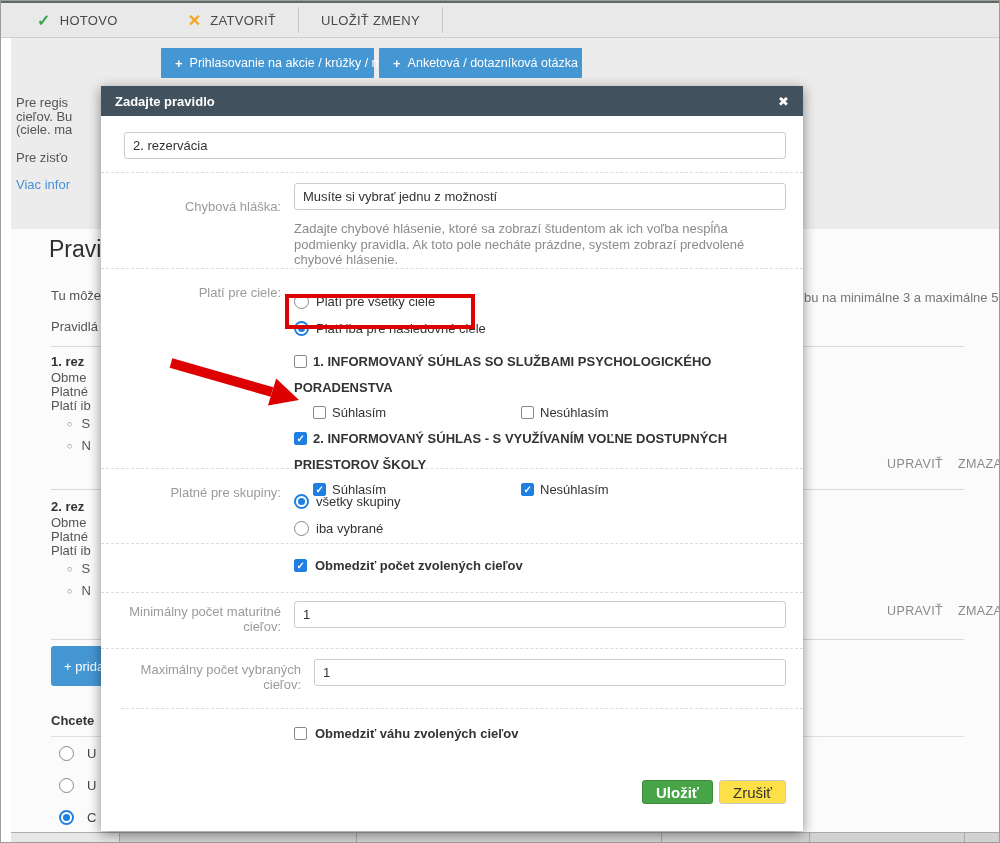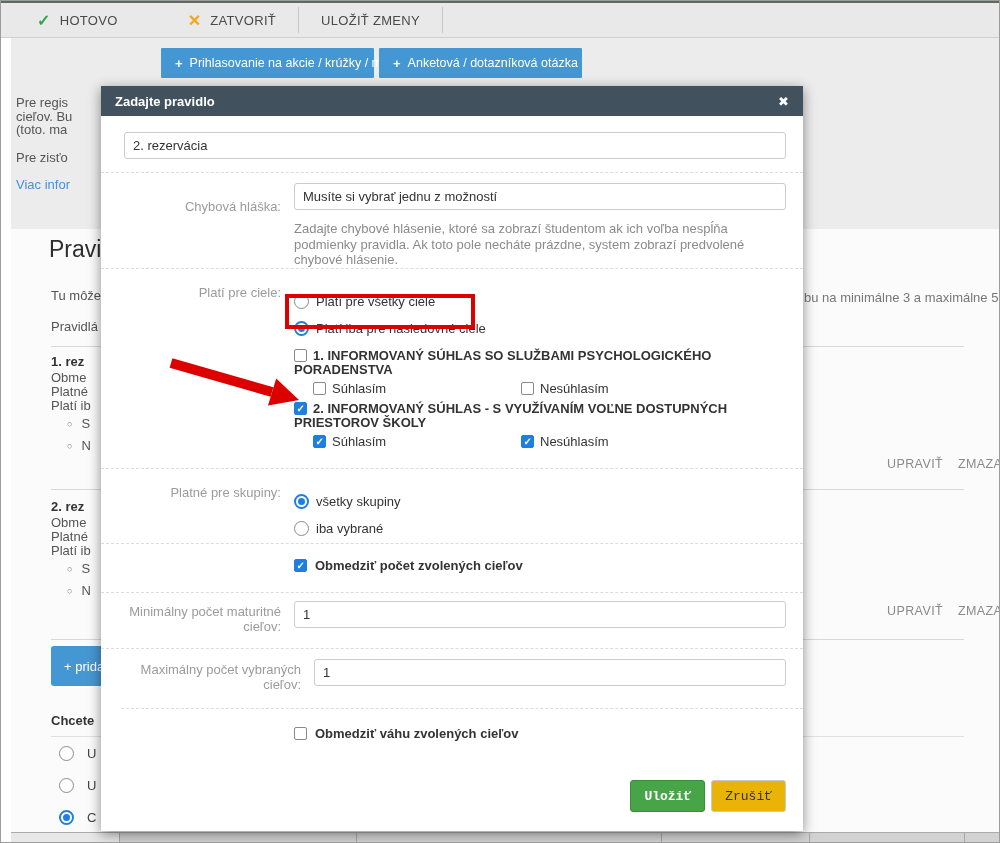--- a/index.html
+++ b/index.html
@@ -78,39 +78,39 @@
   .row-err { height:96px; padding-top:10px; }
   .row-err .mlabel { padding-top:16px; }
   .text-input { width:100%; height:27px; border:1px solid #ccc; border-radius:3px; padding:0 8px;
                 font-family:"Liberation Sans", sans-serif; font-size:13px; color:#333; background:#fff; }
   .help-text { margin-top:11px; color:#8b8b8b; font-size:13px; line-height:15.5px; width:492px; }
 
   .row-targets { height:200px; padding-top:12px; }
   .radio-line { display:flex; align-items:center; gap:7px; height:24px; color:#333;margin-top:8px; }
   .radio-line2 { display:flex; align-items:center; gap:7px; height:24px; margin-top:3px; color:#333; }
   .consents { margin-top:9px; }
-  .consent-label { width:440px; font-weight:bold; color:#333; line-height:14px; cursor:pointer; }
+  .consent-label { width:440px; font-weight:bold; color:#333; line-height:26px; cursor:pointer; }
   .consent-label .cb { margin-right:6px; }
   .consent-opts { display:flex; margin:4px 0 6px 19px; }
   .consent-opt { display:flex; align-items:center; gap:6px; color:#333; cursor:pointer; }
   .consent-opt.first { width:208px; }
 
   .row-groups { height:75px; padding-top:12px; }
   .row-limit { height:49px; padding-top:14px; }
   .cb-line { display:flex; align-items:center; gap:8px; font-weight:bold; color:#333; cursor:pointer; }
   .row-min { height:56px; padding-top:8px; }
   .row-min .mlabel, .row-max .mlabel { padding-top:3px; }
   .row-max { height:60px; padding-top:10px;margin-left:20px; }
   .row-weight { height:52px; padding-top:17px; border-bottom:none; }
 
   .modal-footer { display:flex; justify-content:flex-end; gap:6px; padding:19px 17px 0 0; }
-  .btn { height:32px; border-radius:3px; font-family:Liberation Mono, monospace; font-size:13px;
+  .btn { height:24px; border-radius:3px; font-family:Liberation Sans, sans-serif; font-size:15px;
          display:inline-flex; align-items:center; padding:0 13px; cursor:pointer; }
   .btn-save { background:#47a447; border:1px solid #3c8c3c; color:#fff; font-weight:bold; }
-  .btn-cancel { background:#eab308; border:1px solid #c9c9c9; color:#333; }
+  .btn-cancel { background:#fde047; border:1px solid #c9c9c9; color:#333; }
 
   
   .anno-rect { position:absolute; left:284px; top:293px; width:190px; height:35px;
                border:4px solid #dd0000; z-index:20; pointer-events:none; }
   .anno-arrow { position:absolute; left:158px; top:352px; z-index:20; pointer-events:none; }
 </style>
 </head>
 <body>
 
 <div class="page">
@@ -141,21 +141,21 @@
     <span>Prihlasovanie na akcie / krúžky / maturitné semináre</span>
   </div>
   <div class="top-blue-btn" style="left:378px; width:203px;">
     <span class="plus">+</span>
     <span>Anketová / dotazníková otázka</span>
   </div>
 
   <div class="intro">
     <div>Pre regis</div>
     <div>cieľov. Bu</div>
-    <div>(toto. ma</div>
+    <div>(ciele. ma</div>
     <div class="gap"></div>
     <div>Pre zisťo</div>
     <div class="gap"></div>
     <div class="link">Viac infor</div>
   </div>
 
   <div class="bg-heading">Pravi</div>
   <div class="bg-line" style="top:287px;">Tu môžet</div>
   <div class="bg-line" style="left:803px; top:289px; color:#777;">bu na minimálne 3 a maximálne 5 cie</div>
   <div class="bg-line" style="top:318px;">Pravidlá s</div>

